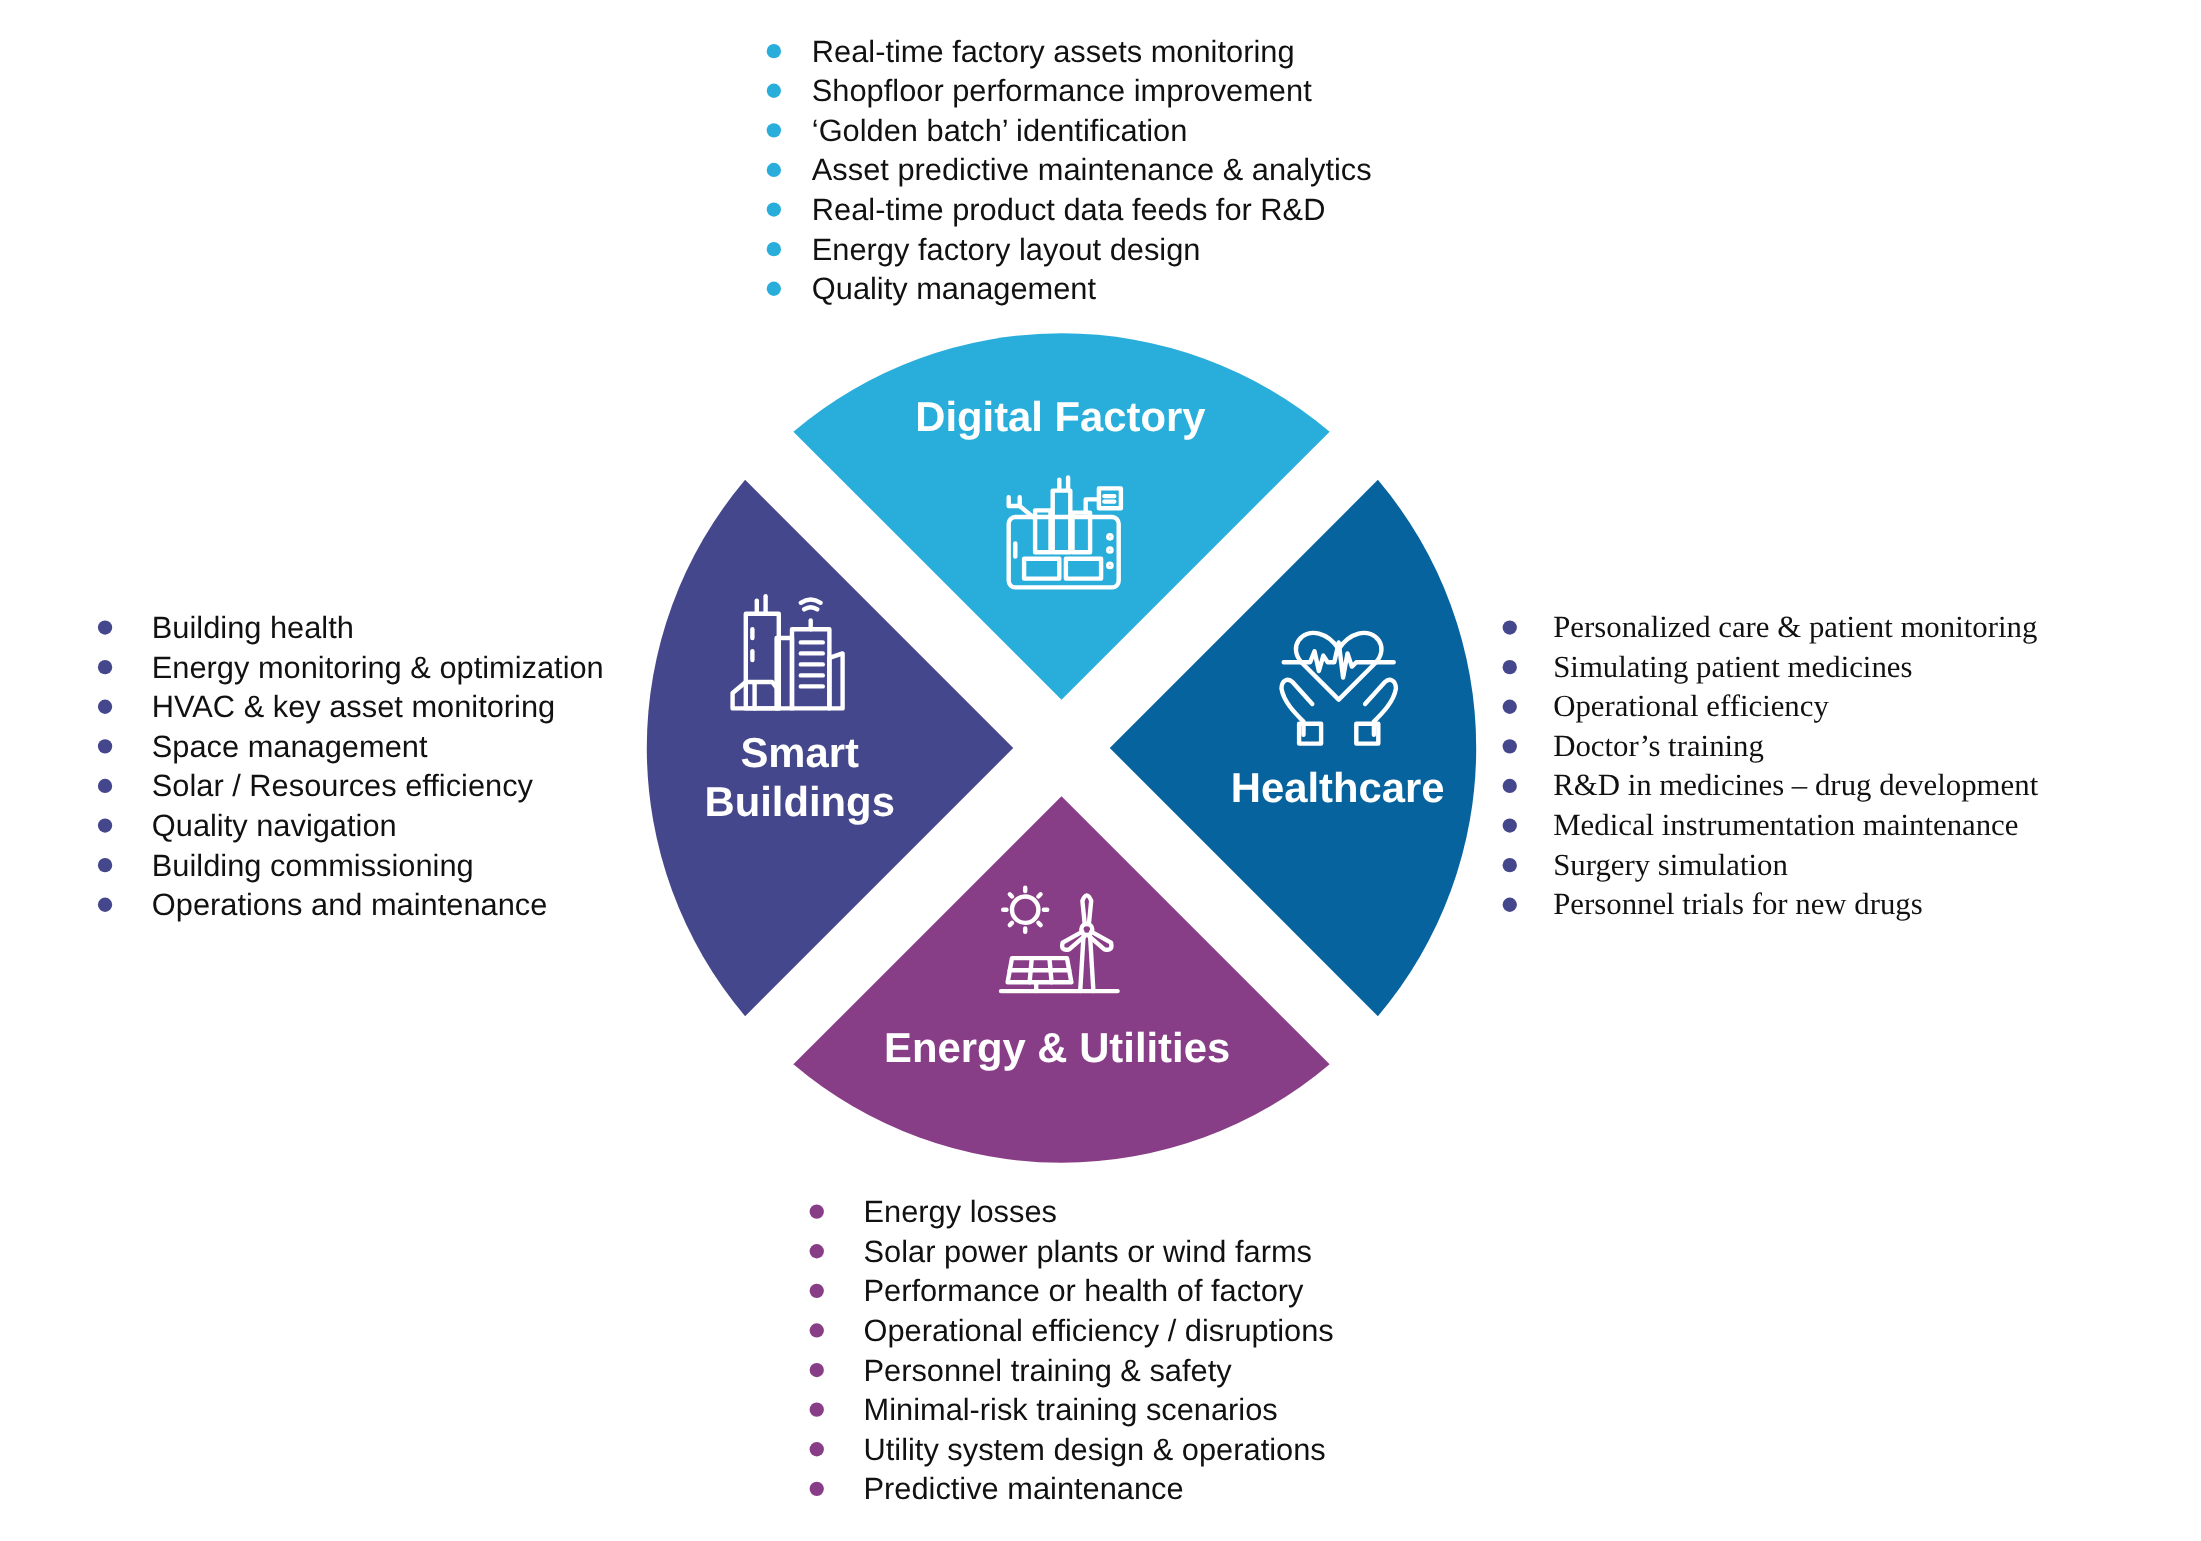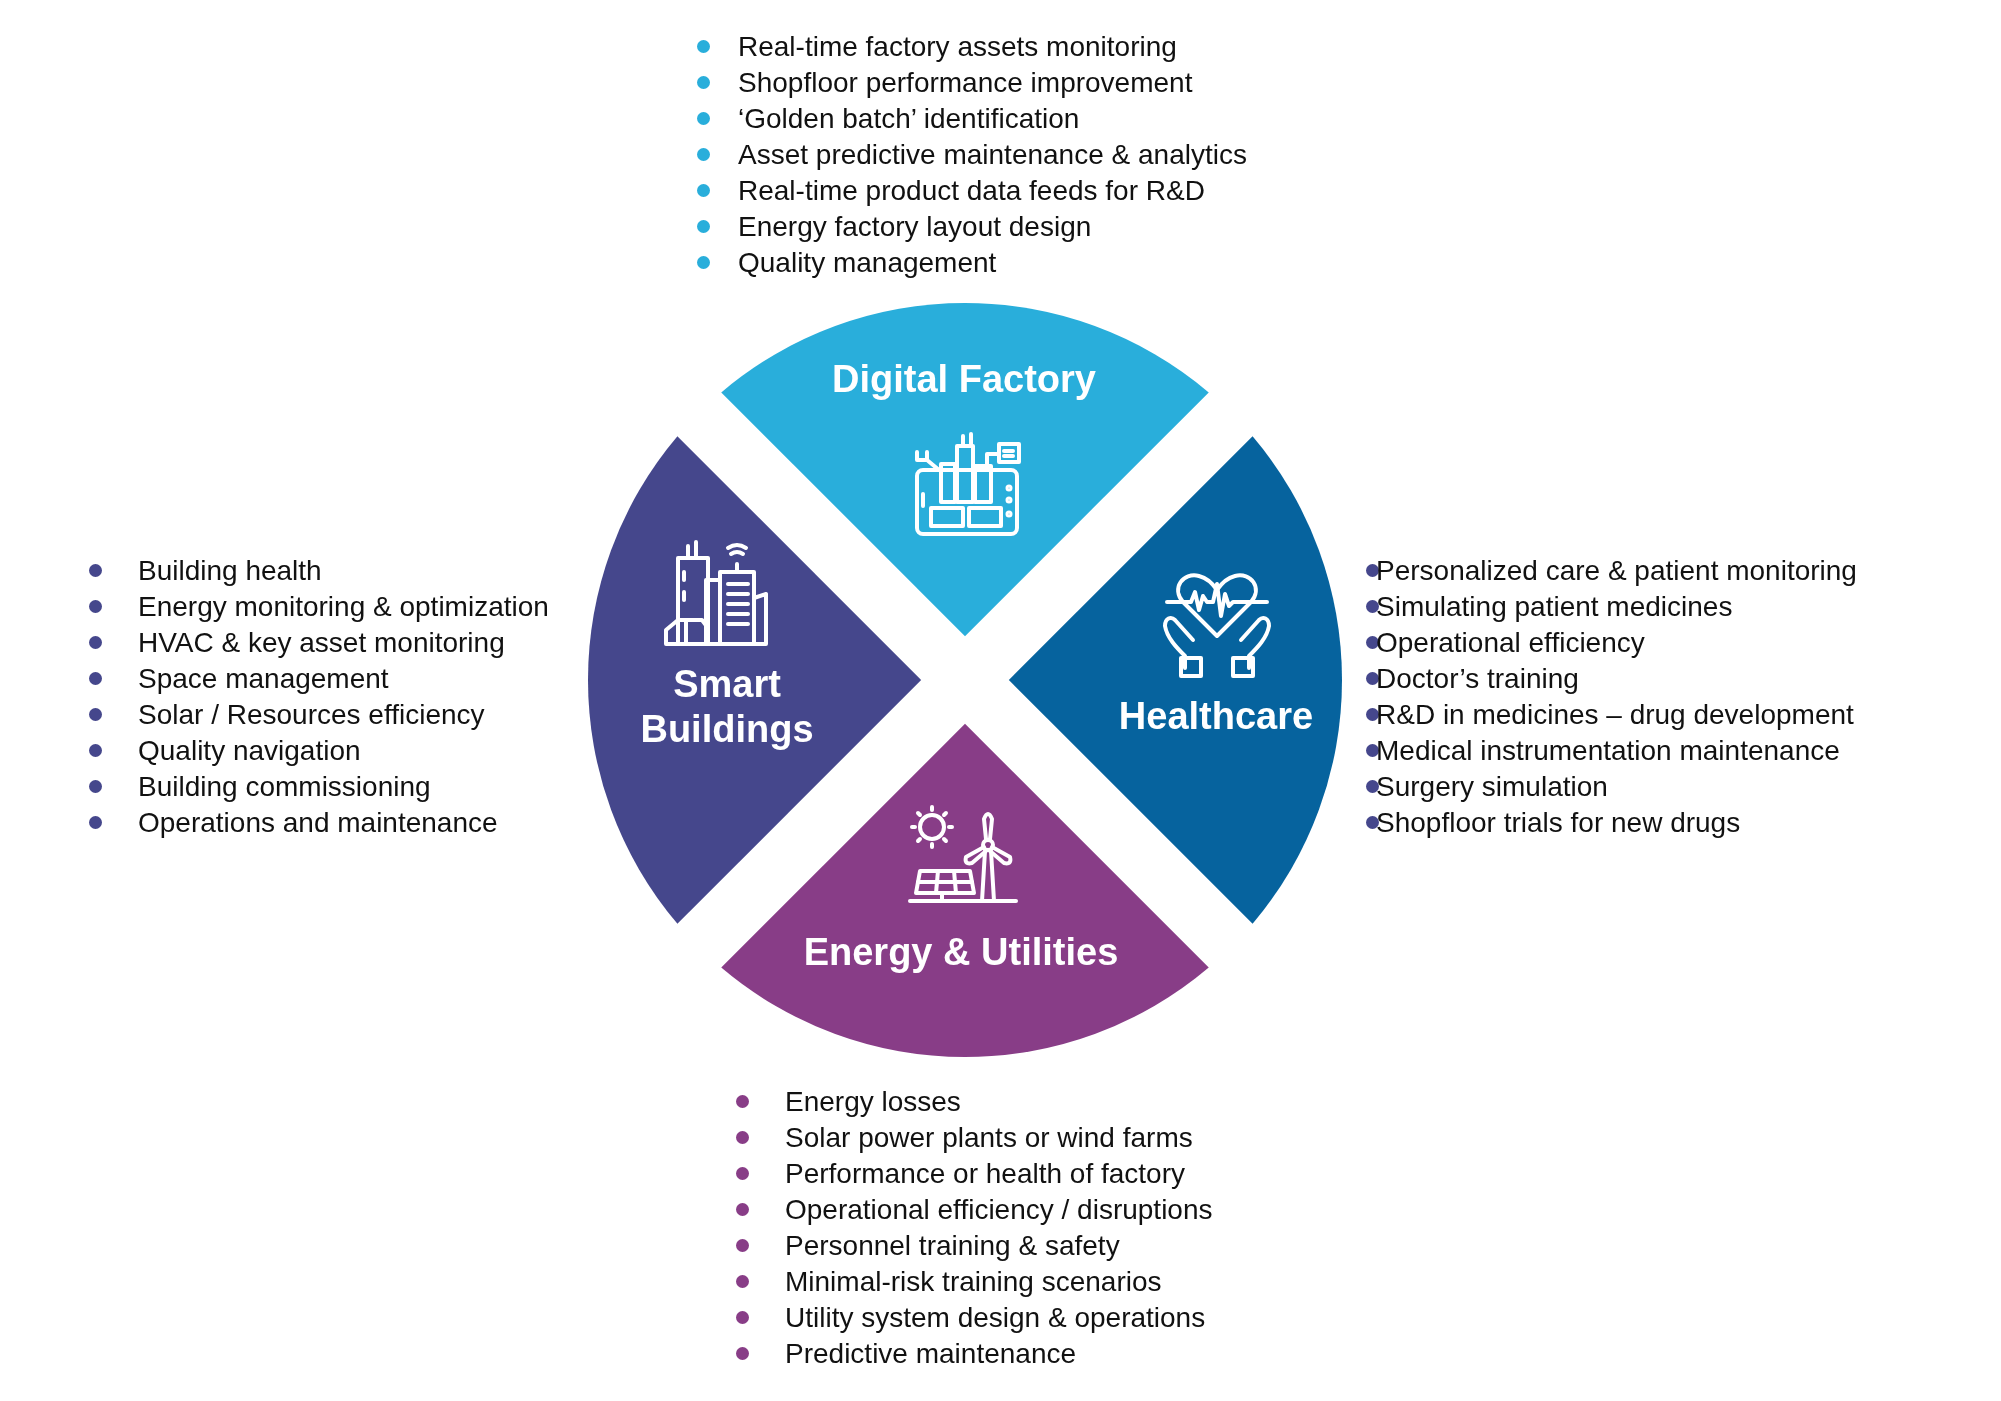--- a/index.html
+++ b/index.html
@@ -13,21 +13,21 @@
                top: 11px; }
   .list .txt { position: absolute; top: 0; text-align: center; }
   #list-top { left: 0; top: 29px; }
   #list-top .dot { left: 697px; }
   #list-top .txt { left: 738px; }
   #list-left { left: 0; top: 553px; }
   #list-left .dot { left: 89px; }
   #list-left .txt { left: 138px; }
   #list-right { left: 0; top: 553px; }
   #list-right .dot { left: 1366px; }
-  #list-right .txt { left: 1376px; }
+  #list-right .txt { left: 1412px; font-family: Liberation Serif, serif; }
   #list-bottom { left: 0; top: 1084px; }
   #list-bottom .dot { left: 736px; }
   #list-bottom .txt { left: 785px; }
   .seg-label { font-family: "Liberation Sans", sans-serif; font-weight: bold;
                fill: #ffffff; font-size: 38px; }
   .icon path, .icon line, .icon rect, .icon circle, .icon polyline, .icon polygon {
     fill: none; stroke: #ffffff; stroke-width: 4; stroke-linecap: round; stroke-linejoin: round; }
 </style>
 </head>
 <body>
@@ -208,21 +208,21 @@
     <li>
       <span class="dot" style="background: rgb(69, 71, 140);"></span>
       <span class="txt">Medical instrumentation maintenance</span>
     </li>
     <li>
       <span class="dot" style="background: rgb(69, 71, 140);"></span>
       <span class="txt">Surgery simulation</span>
     </li>
     <li>
       <span class="dot" style="background: rgb(69, 71, 140);"></span>
-      <span class="txt">Shopfloor trials for new drugs</span>
+      <span class="txt">Personnel trials for new drugs</span>
     </li>
   </ul>
 <ul id="list-bottom" class="list">
     <li>
       <span class="dot" style="background: rgb(136, 61, 135);"></span>
       <span class="txt">Energy losses</span>
     </li>
     <li>
       <span class="dot" style="background: rgb(136, 61, 135);"></span>
       <span class="txt">Solar power plants or wind farms</span>

